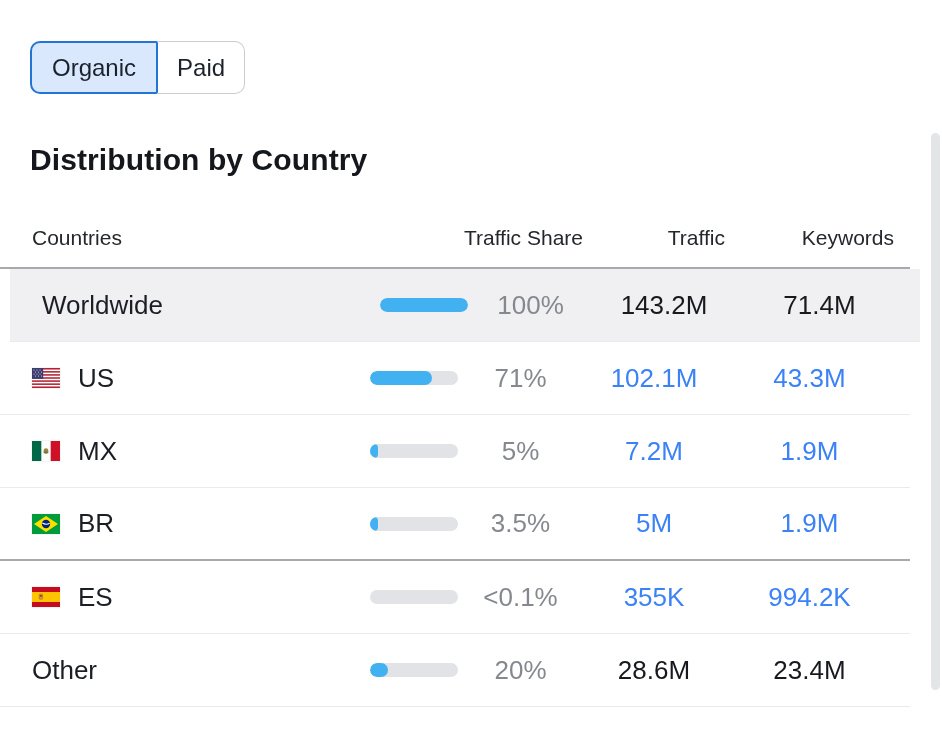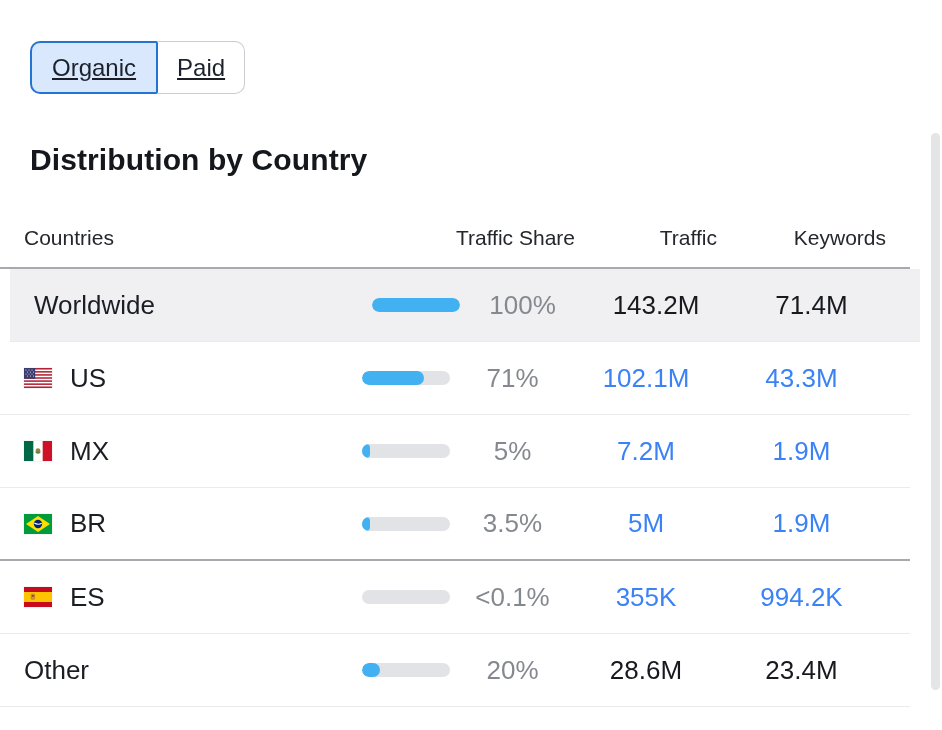--- a/index.html
+++ b/index.html
@@ -7,21 +7,21 @@
   body {
     width: 942px; height: 730px;
     background: #ffffff;
     font-family: "Liberation Sans", "DejaVu Sans", sans-serif;
     color: #1b1e24;
     position: relative;
     overflow: hidden;
   }
 
   
-  .toggle-group { position: absolute; left: 30px; top: 41px; display: flex; align-items: flex-end; text-decoration: underline; }
+  .toggle-group { position: absolute; left: 30px; top: 41px; display: flex; align-items: flex-end; }
   .tab {
     font-family: inherit; font-size: 24px; color: #1c222c;
     height: 53px; display: flex; align-items: center; justify-content: center;
     background: #ffffff; cursor: pointer;
   }
   .tab.selected {
     background: #d9e8fc;
     border: 2px solid #2474d4;
     border-radius: 10px 2px 2px 10px;
     padding: 0 20px;
@@ -40,21 +40,21 @@
     position: absolute; left: 30px; top: 138px; margin: 0;
     font-size: 30px; font-weight: 700; color: #14171c;
     line-height: 44px; letter-spacing: 0.1px;
   }
 
   
   .thead, .row {
     display: grid;
     grid-template-columns: 338px 88px 125px 142px 169px;
     align-items: center;
-    padding: 0 16px 0 24px;
+    padding: 0 16px 0 32px;
     width: 910px;
   }
   .thead { position: absolute; top: 222px; left: 0; height: 32px; }
   .th { font-size: 21px; color: #24272c; }
   .th.right { text-align: right; }
   .th.span2 { grid-column: 2 / 4; }
   .th.col4 { grid-column: 4; }
   .th.col5 { grid-column: 5; }
 
   .tbody { position: absolute; top: 267px; left: 0; width: 910px; border-top: 2px solid #a7a9ad; }

